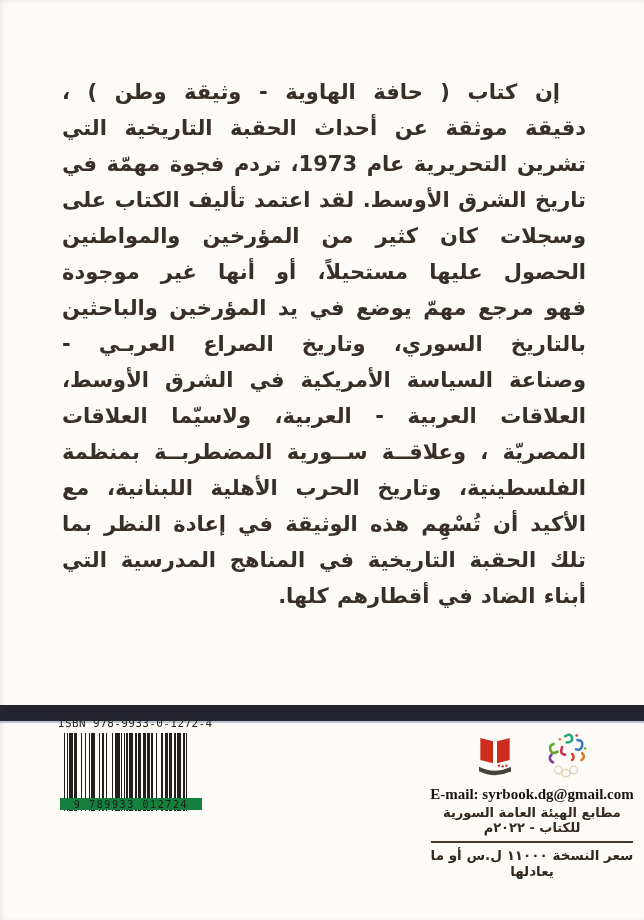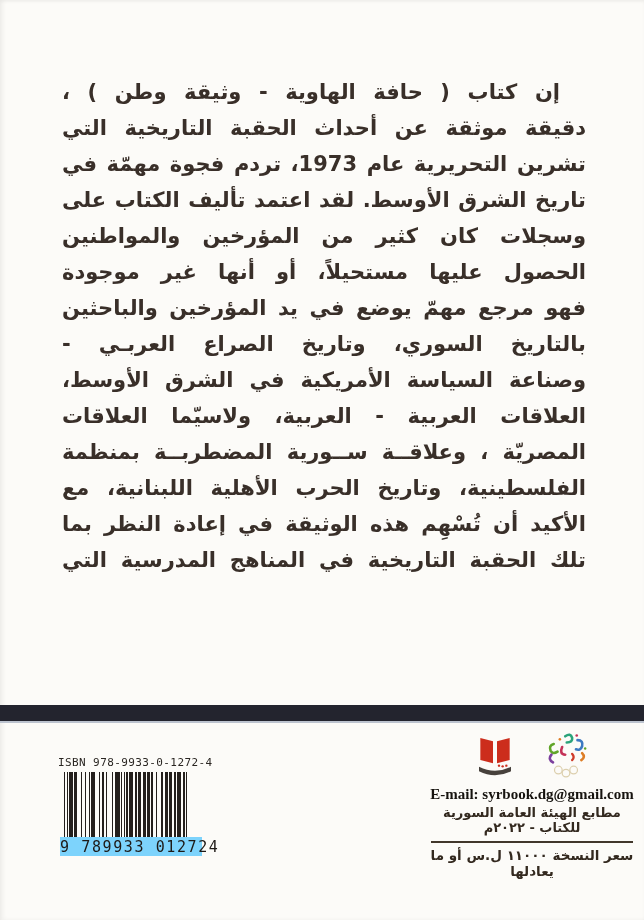--- a/index.html
+++ b/index.html
@@ -20,32 +20,32 @@
   .pline.first{padding-right:26px;}
   .pline.last{text-align-last:right;}
 
   
   .band{
     position:absolute;left:0;top:705px;width:644px;height:16px;
     background:#23242e;border-bottom:2px solid #bcc3cf;
   }
 
   
-  .barcode-block{position:absolute;left:58px;top:756px;width:146px;text-align:center;}
+  .barcode-block{position:absolute;left:58px;top:717px;width:146px;text-align:center;}
   .isbn-label{
     font-family:"DejaVu Sans Mono",monospace;font-size:11px;letter-spacing:.4px;
     color:#2a2622;white-space:nowrap;
   }
   .bars{display:flex;height:78px;margin:3px 6px 0 6px;align-items:stretch;}
   .bars span{display:block;height:100%;}
   .bars .bar{background:#241f1c;}
   .bars .gap{background:transparent;}
   .barcode-digits{
-    position:relative;margin:-13px 2px 0 2px;padding-top:1px;background:#7dd3fc;
-    font-family:"DejaVu Sans Mono",monospace;font-size:15px;letter-spacing:1.6px;
+    position:relative;margin:-13px 2px 0 2px;padding-top:1px;background:#15803d;
+    font-family:"DejaVu Sans Mono",monospace;font-size:10px;letter-spacing:1.6px;
     color:#1e1a17;white-space:nowrap;
   }
 
   
   .contact-block{position:absolute;left:424px;top:729px;width:216px;text-align:center;color:#33291f;}
   .logos-row{display:flex;justify-content:center;align-items:flex-end;gap:28px;height:56px;}
   .website,.email{
     font-family:"Liberation Serif","DejaVu Serif",serif;font-weight:700;
     font-size:15px;color:#16130f;line-height:17px;
   }
@@ -69,20 +69,21 @@
       <div class="pline">وسجلات كان كثير من المؤرخين والمواطنين العاديين يعدّون</div>
       <div class="pline">الحصول عليها مستحيلاً، أو أنها غير موجودة إطلاقاً. ولذا</div>
       <div class="pline">فهو مرجع مهمّ يوضع في يد المؤرخين والباحثين والمهتمين</div>
       <div class="pline">بالتاريخ السوري، وتاريخ الصراع العربـي - الإسرائيلي،</div>
       <div class="pline">وصناعة السياسة الأمريكية في الشرق الأوسط، فضلاً عن</div>
       <div class="pline">العلاقات العربية - العربية، ولاسيّما العلاقات الســوريّة -</div>
       <div class="pline">المصريّة ، وعلاقــة ســورية المضطربــة بمنظمة التحرير</div>
       <div class="pline">الفلسطينية، وتاريخ الحرب الأهلية اللبنانية، مع الأمل</div>
       <div class="pline">الأكيد أن تُسْهِم هذه الوثيقة في إعادة النظر بما كُتب عن</div>
       <div class="pline">تلك الحقبة التاريخية في المناهج المدرسية التي يدرسها</div>
+      <div class="pline last">أبناء الضاد في أقطارهم كلها.</div>
     </div>
 
   <div class="band"></div>
 
   <div class="barcode-block">
     <div class="isbn-label">ISBN 978-9933-0-1272-4</div>
     <div class="bars">
         <span class="bar" style="width: 1.3px;"></span>
         <span class="gap" style="width: 1.3px;"></span>
         <span class="bar" style="width: 1.3px;"></span>

